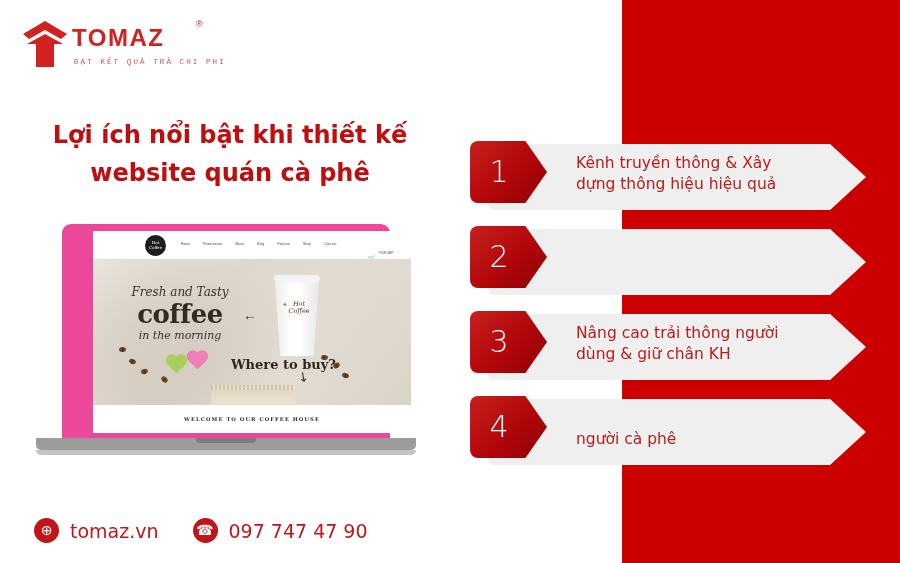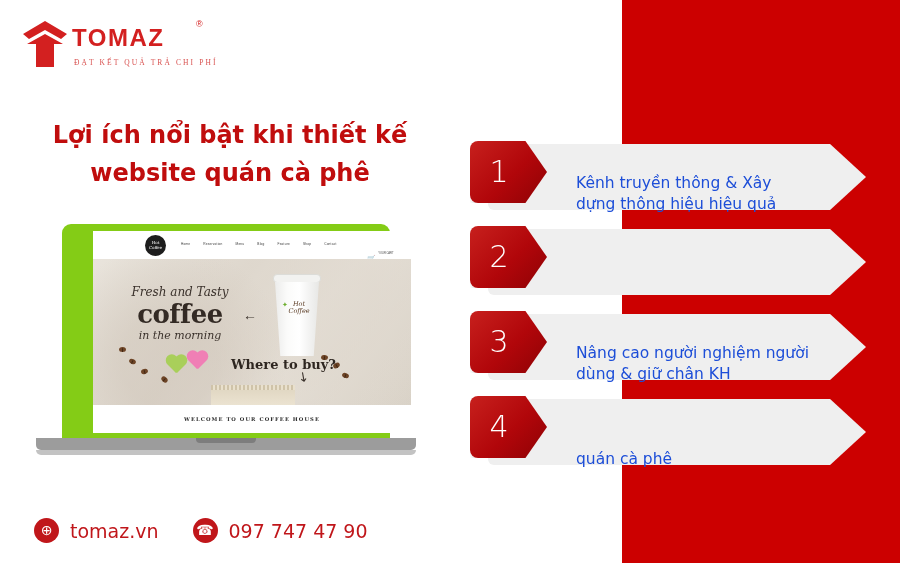--- a/index.html
+++ b/index.html
@@ -62,21 +62,21 @@
     color: #d32020;
   }
   .logo-tagline {
     position: absolute;
     left: 52px;
     top: 42px;
     font-size: 7.5px;
     letter-spacing: 2.1px;
     color: #d8514f;
     white-space: nowrap;
-    font-family: Liberation Serif, serif;
+    font-family: Liberation Mono, monospace;
   }
 
   
   .heading {
     position: absolute;
     left: 20px;
     top: 116px;
     width: 420px;
     text-align: center;
     color: #c00d0d;
@@ -95,21 +95,21 @@
     top: 224px;
     width: 380px;
     height: 245px;
   }
   .laptop-lid {
     position: absolute;
     left: 26px;
     top: 0;
     width: 328px;
     height: 218px;
-    background: #84cc16;
+    background: #ec4899;
     border-radius: 9px 9px 3px 3px;
     padding: 0;
     box-sizing: border-box;
   }
   .laptop-screen {
     position: absolute;
     left: 31px;
     top: 7px;
     width: 318px;
     height: 202px;
@@ -420,25 +420,24 @@
     color: #ffffff;
     font-size: 30px;
     font-weight: 300;
     font-family: "DejaVu Sans", sans-serif;
   }
   .benefit-text {
     position: absolute;
     left: 106px;
     top: 12px;
     width: 256px;
-    color: #1d4ed8;
+    color: #b91c1c;
     font-size: 15.5px;
     line-height: 21px;
     font-family: "DejaVu Sans", sans-serif;
-    margin-top: 20px;
   }
 
   
   .contact {
     position: absolute;
     left: 34px;
     top: 518px;
     display: flex;
     align-items: center;
     gap: 34px;
@@ -578,33 +577,33 @@
         <div class="benefit-number">2</div>
       </div>
     </div>
 
     <div class="benefit">
       <div class="benefit-banner"></div>
       <div class="benefit-badge">
         <div class="benefit-number">3</div>
       </div>
       <div class="benefit-text">
-        <span>Nâng cao người nghiệm người</span><br>
+        <span>Nâng cao trải thông người</span><br>
         <span>dùng &amp; giữ chân KH</span>
       </div>
     </div>
 
     <div class="benefit">
       <div class="benefit-banner"></div>
       <div class="benefit-badge">
         <div class="benefit-number">4</div>
       </div>
       <div class="benefit-text">
         <br>
-        <span>quán cà phê</span>
+        <span>người cà phê</span>
       </div>
     </div>
 
   </div>
 
   <div class="contact">
     <div class="contact-item">
       <div class="contact-icon">⊕</div>
       <div class="contact-text">tomaz.vn</div>
     </div>

